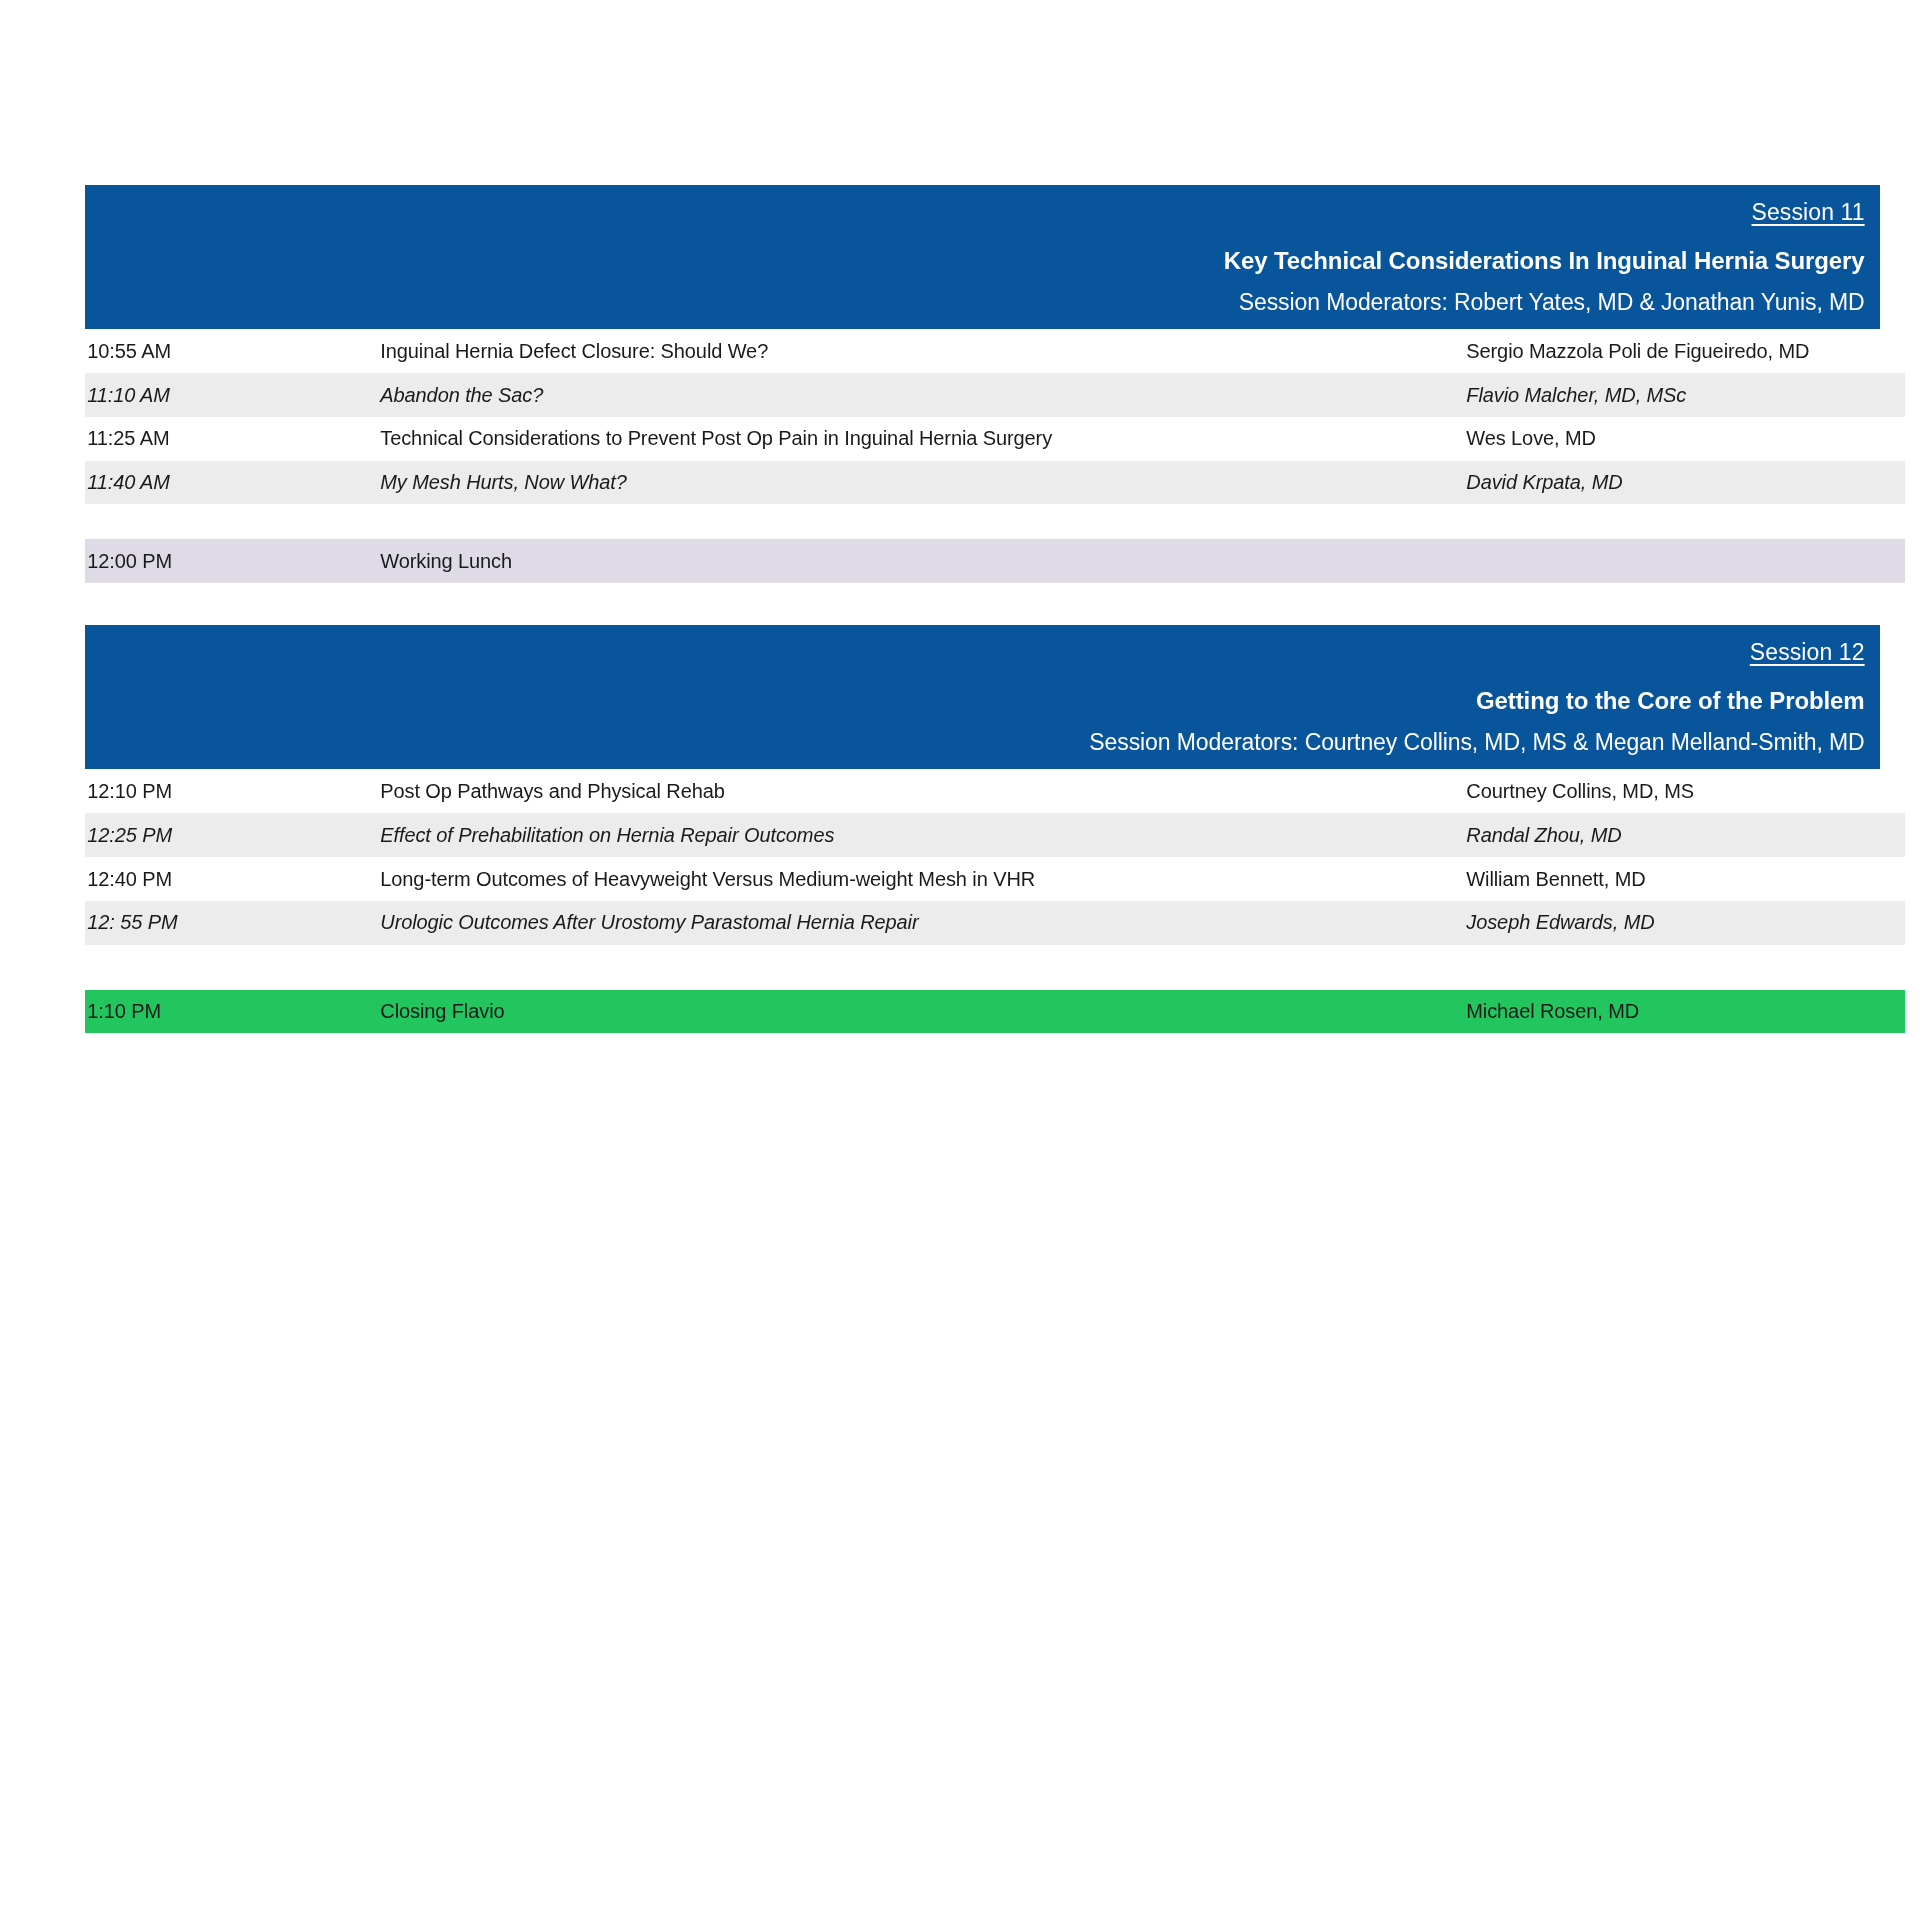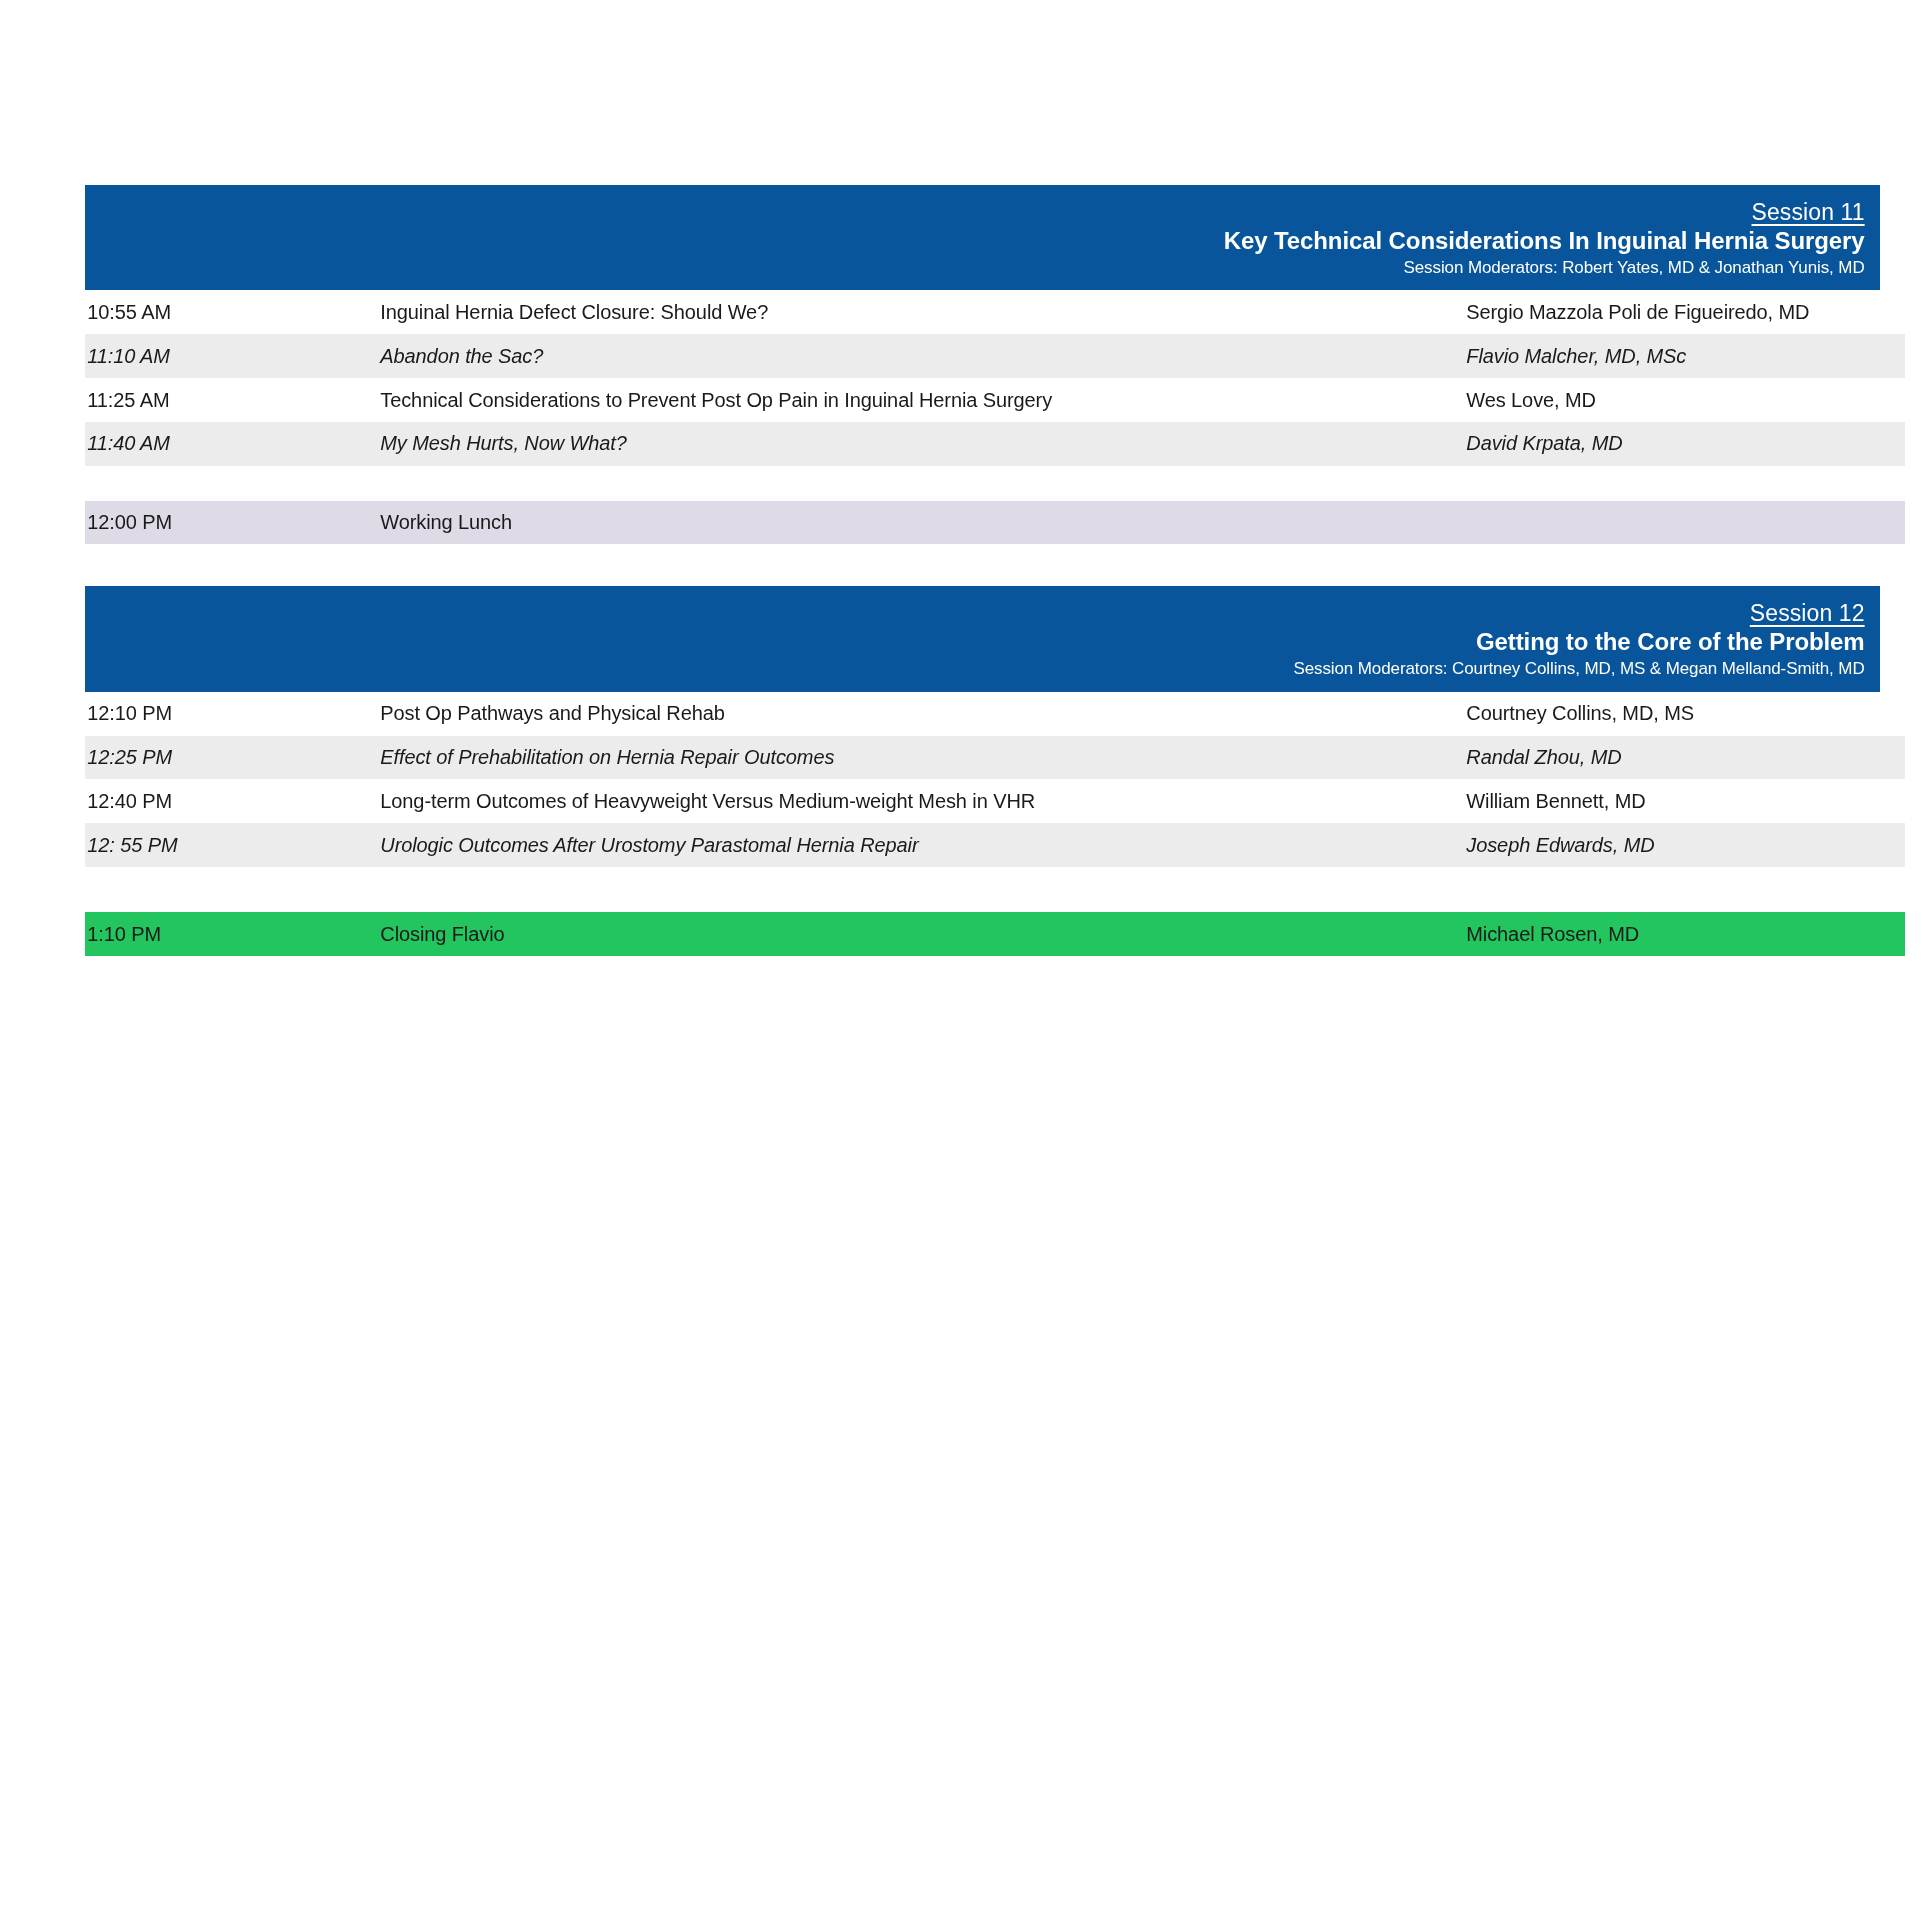--- a/index.html
+++ b/index.html
@@ -46,28 +46,28 @@
     text-decoration: underline;
     text-underline-offset: 3.9px;
     text-decoration-thickness: 1.9px;
     font-weight: 400;
     letter-spacing: 0.1px;
   }
   .session-header .session-title {
     font-size: 24px;
     font-weight: bold;
     line-height: 1.28;
-    margin-top: 0;
+    margin-top: 20px;
     letter-spacing: -0.1px;
   }
   .session-header .session-moderators {
-    font-size: 17px;
+    font-size: 23px;
     font-weight: 400;
     line-height: 1.3;
-    margin-top: 0;
+    margin-top: 11px;
     letter-spacing: -0.1px;
   }
 
   
   .schedule {
     width: 100%;
     border-collapse: collapse;
     table-layout: fixed;
   }
   .schedule td {

